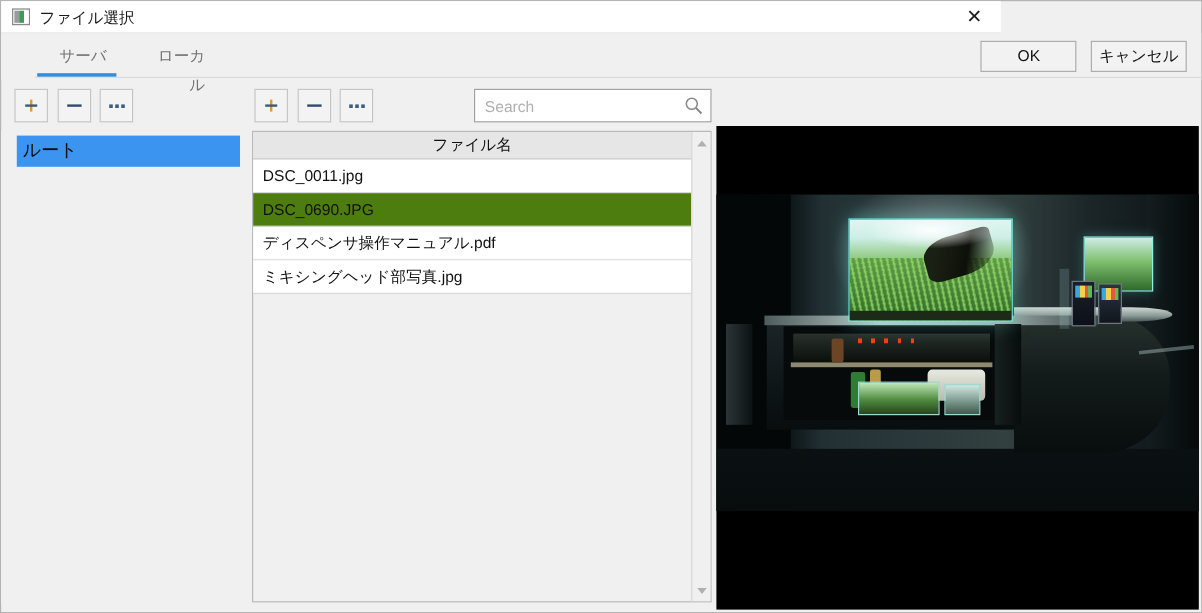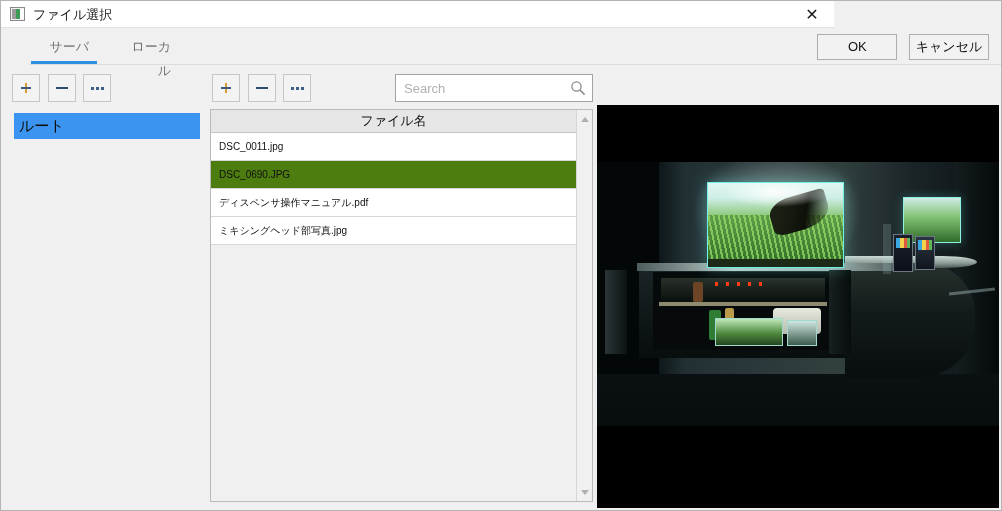--- a/index.html
+++ b/index.html
@@ -256,21 +256,21 @@
   }
   .rows {
     position: absolute;
     left: 0; top: 23px;
     width: 365px;
   }
   .row {
     height: 28px;
     line-height: 28px;
     padding-left: 8px;
-    font-size: 10px;
+    font-size: 13px;
     color: #111;
     background: #ffffff;
     border-bottom: 1px solid #d8d8d8;
     box-sizing: border-box;
     cursor: pointer;
     white-space: nowrap;
     overflow: hidden;
   }
   .row.selected { background: #4d7c0f; }
 

